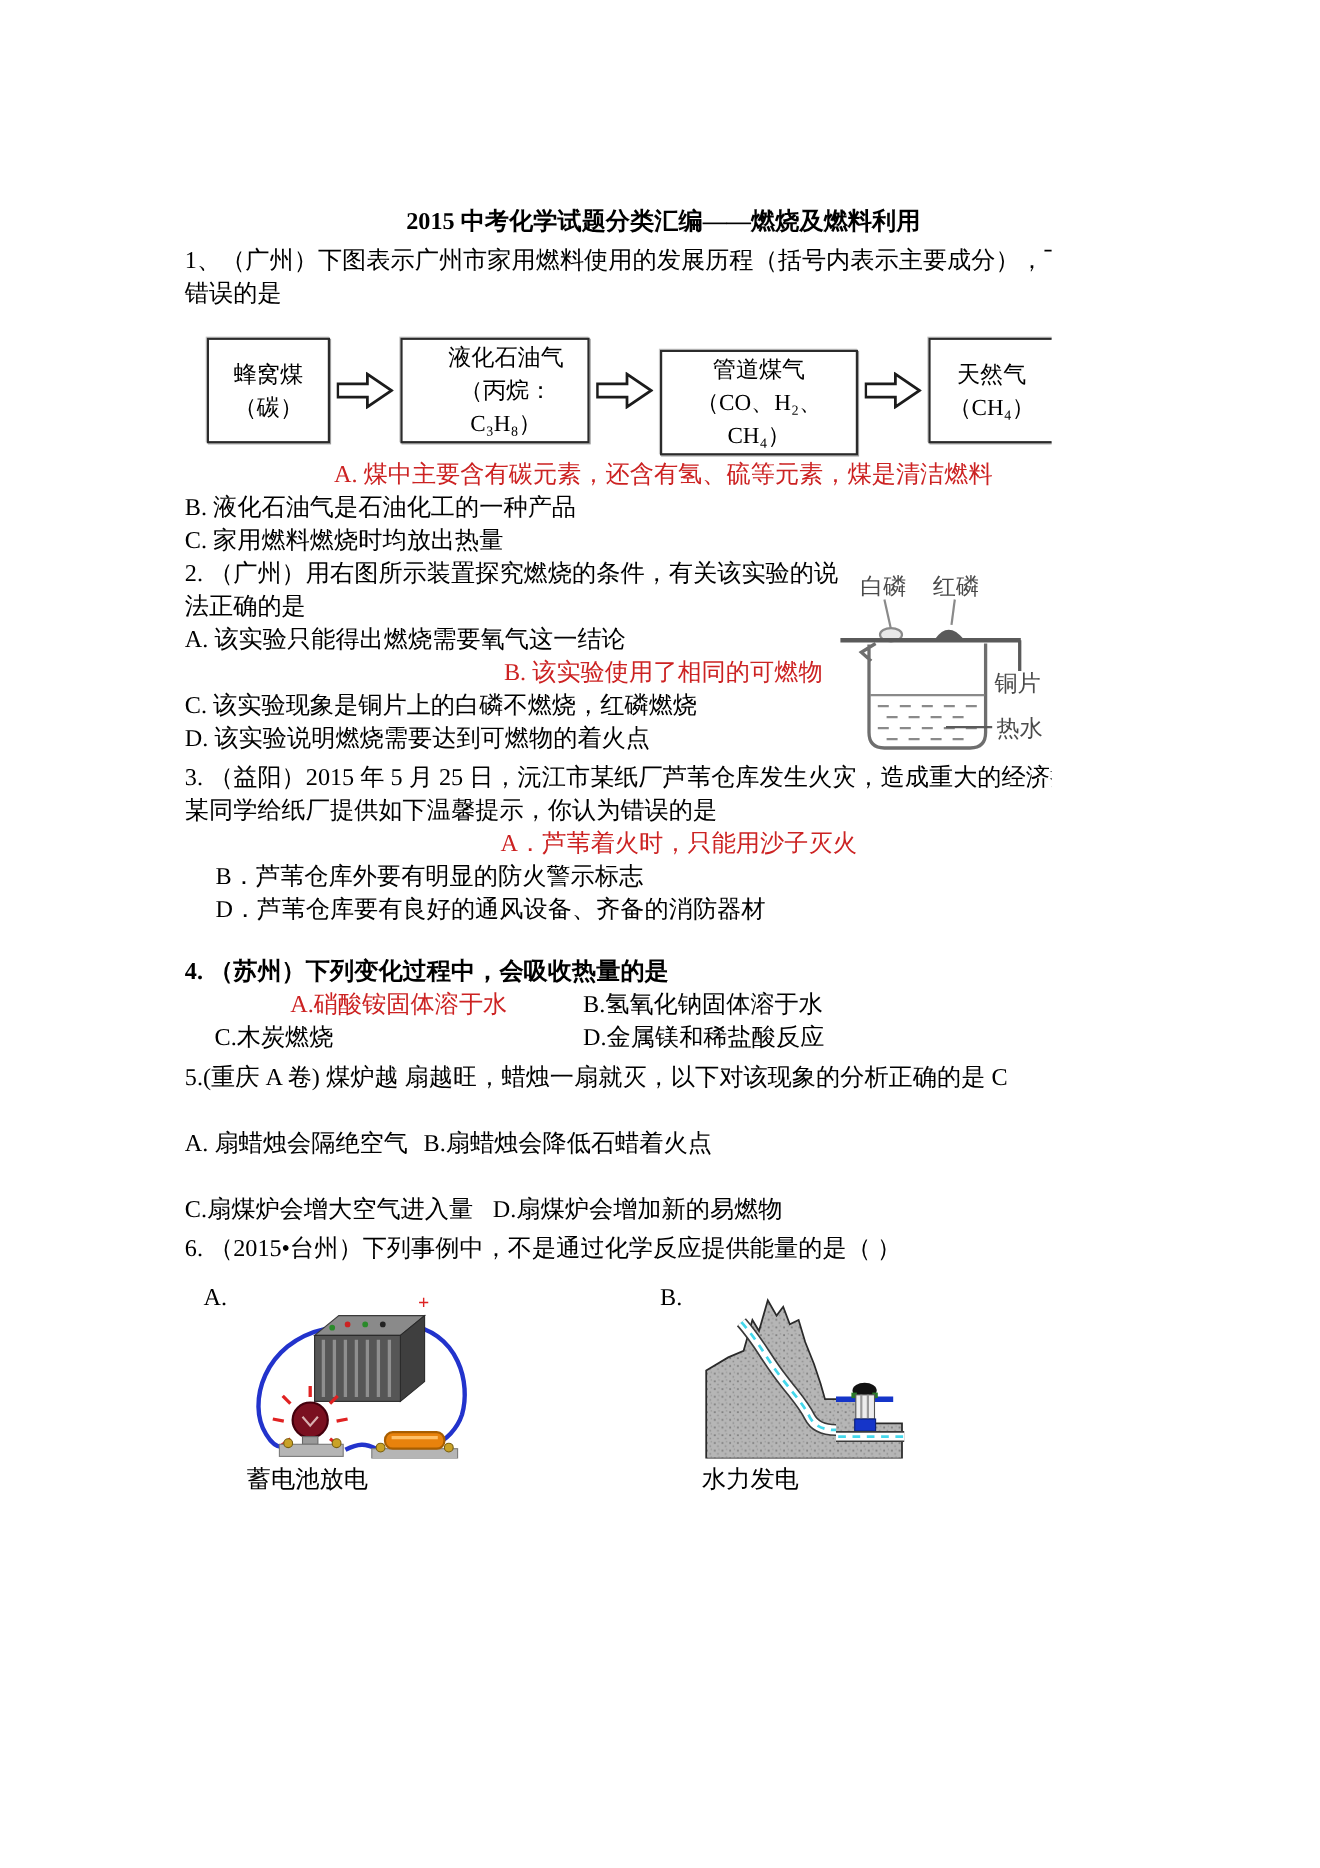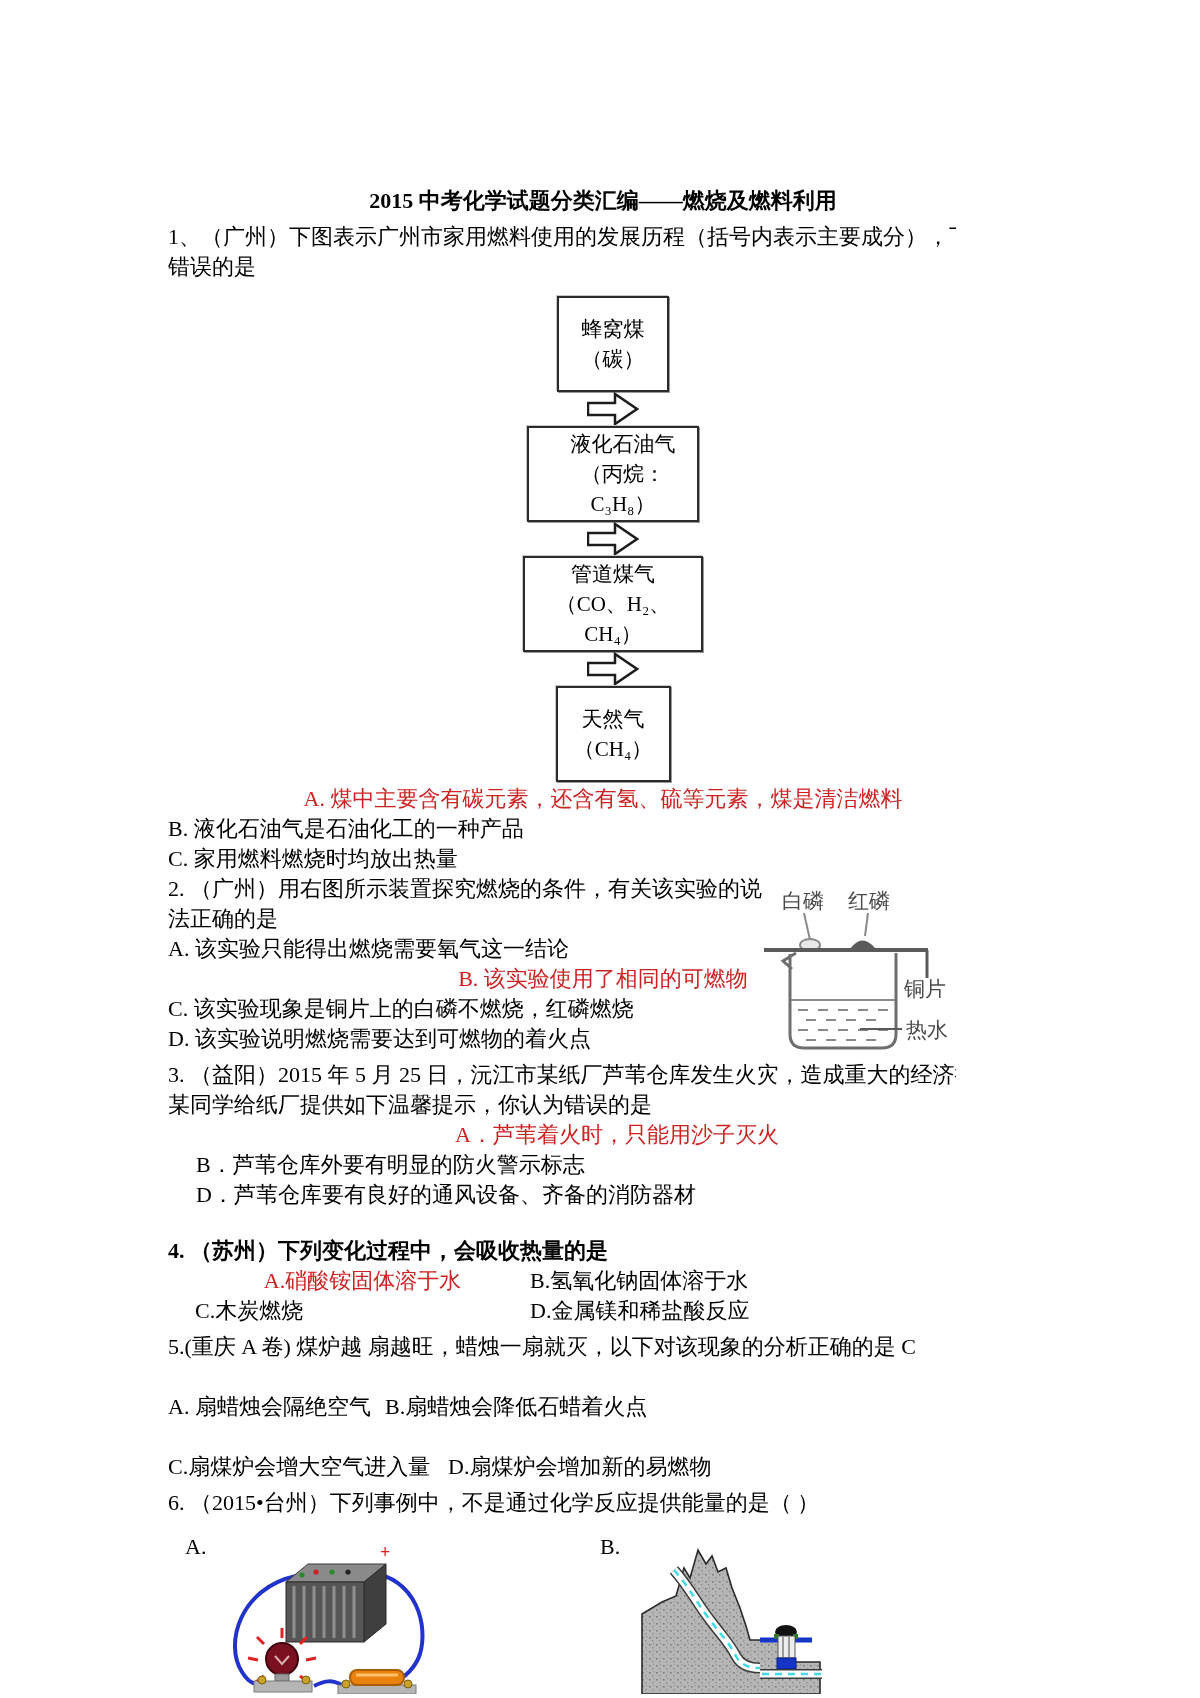--- a/index.html
+++ b/index.html
@@ -9,28 +9,28 @@
     font-size:22px; line-height:30px; color:#000; overflow:hidden;
   }
   .content{position:absolute; left:168px; top:186px; width:870px;}
   .title{font-size:22px; font-weight:bold; text-align:center; margin:0 0 6px 0; line-height:30px;}
   .stem{margin:0; white-space:pre-line;}
   .stem.m6{margin-top:6px;}
   .stem.m14{margin-top:26px;font-weight:bold;}
   .opt{margin:0; white-space:pre-line;}
   .red{color:#cc2222;text-align:center;}
   
-  .flow{display:flex; align-items:center; margin:14px 0 2px 20px;flex-direction:column;}
+  .flow{display:flex; align-items:center; margin:14px 0 2px 20px;}
   .fbox{
     border:2px solid #2b2b2b; box-shadow:1px 1px 0 #9a9a9a, -1px -1px 0 #c8c8c8;
     height:96px; display:flex; align-items:center; justify-content:center;
     text-align:center; white-space:pre-line; font-size:21px; line-height:30px;
     padding:0 5px; box-sizing:border-box; background:#fff;
   }
-  .fb1{width:112px;} .fb2{width:172px;padding-left:25px;} .fb3{width:180px;} .fb4{width:115px;}
+  .fb1{width:112px;} .fb2{width:172px;padding-left:25px;} .fb3{width:180px;margin-top:22px;} .fb4{width:115px;}
   .farrow{margin:0 6px; flex:none;}
   
   .q2block{position:relative;}
   .beakerfig{position:absolute; left:588px; top:12px;}
   
   .optrow{padding-left:27px; white-space:normal;}
   .optrow .c1{display:inline-block; width:335px;}
   .q3opt{padding-left:28px;}
   .q5row1 .c1{display:inline-block; width:217px;}
   .q5row2 .c1{display:inline-block; width:280px;}

